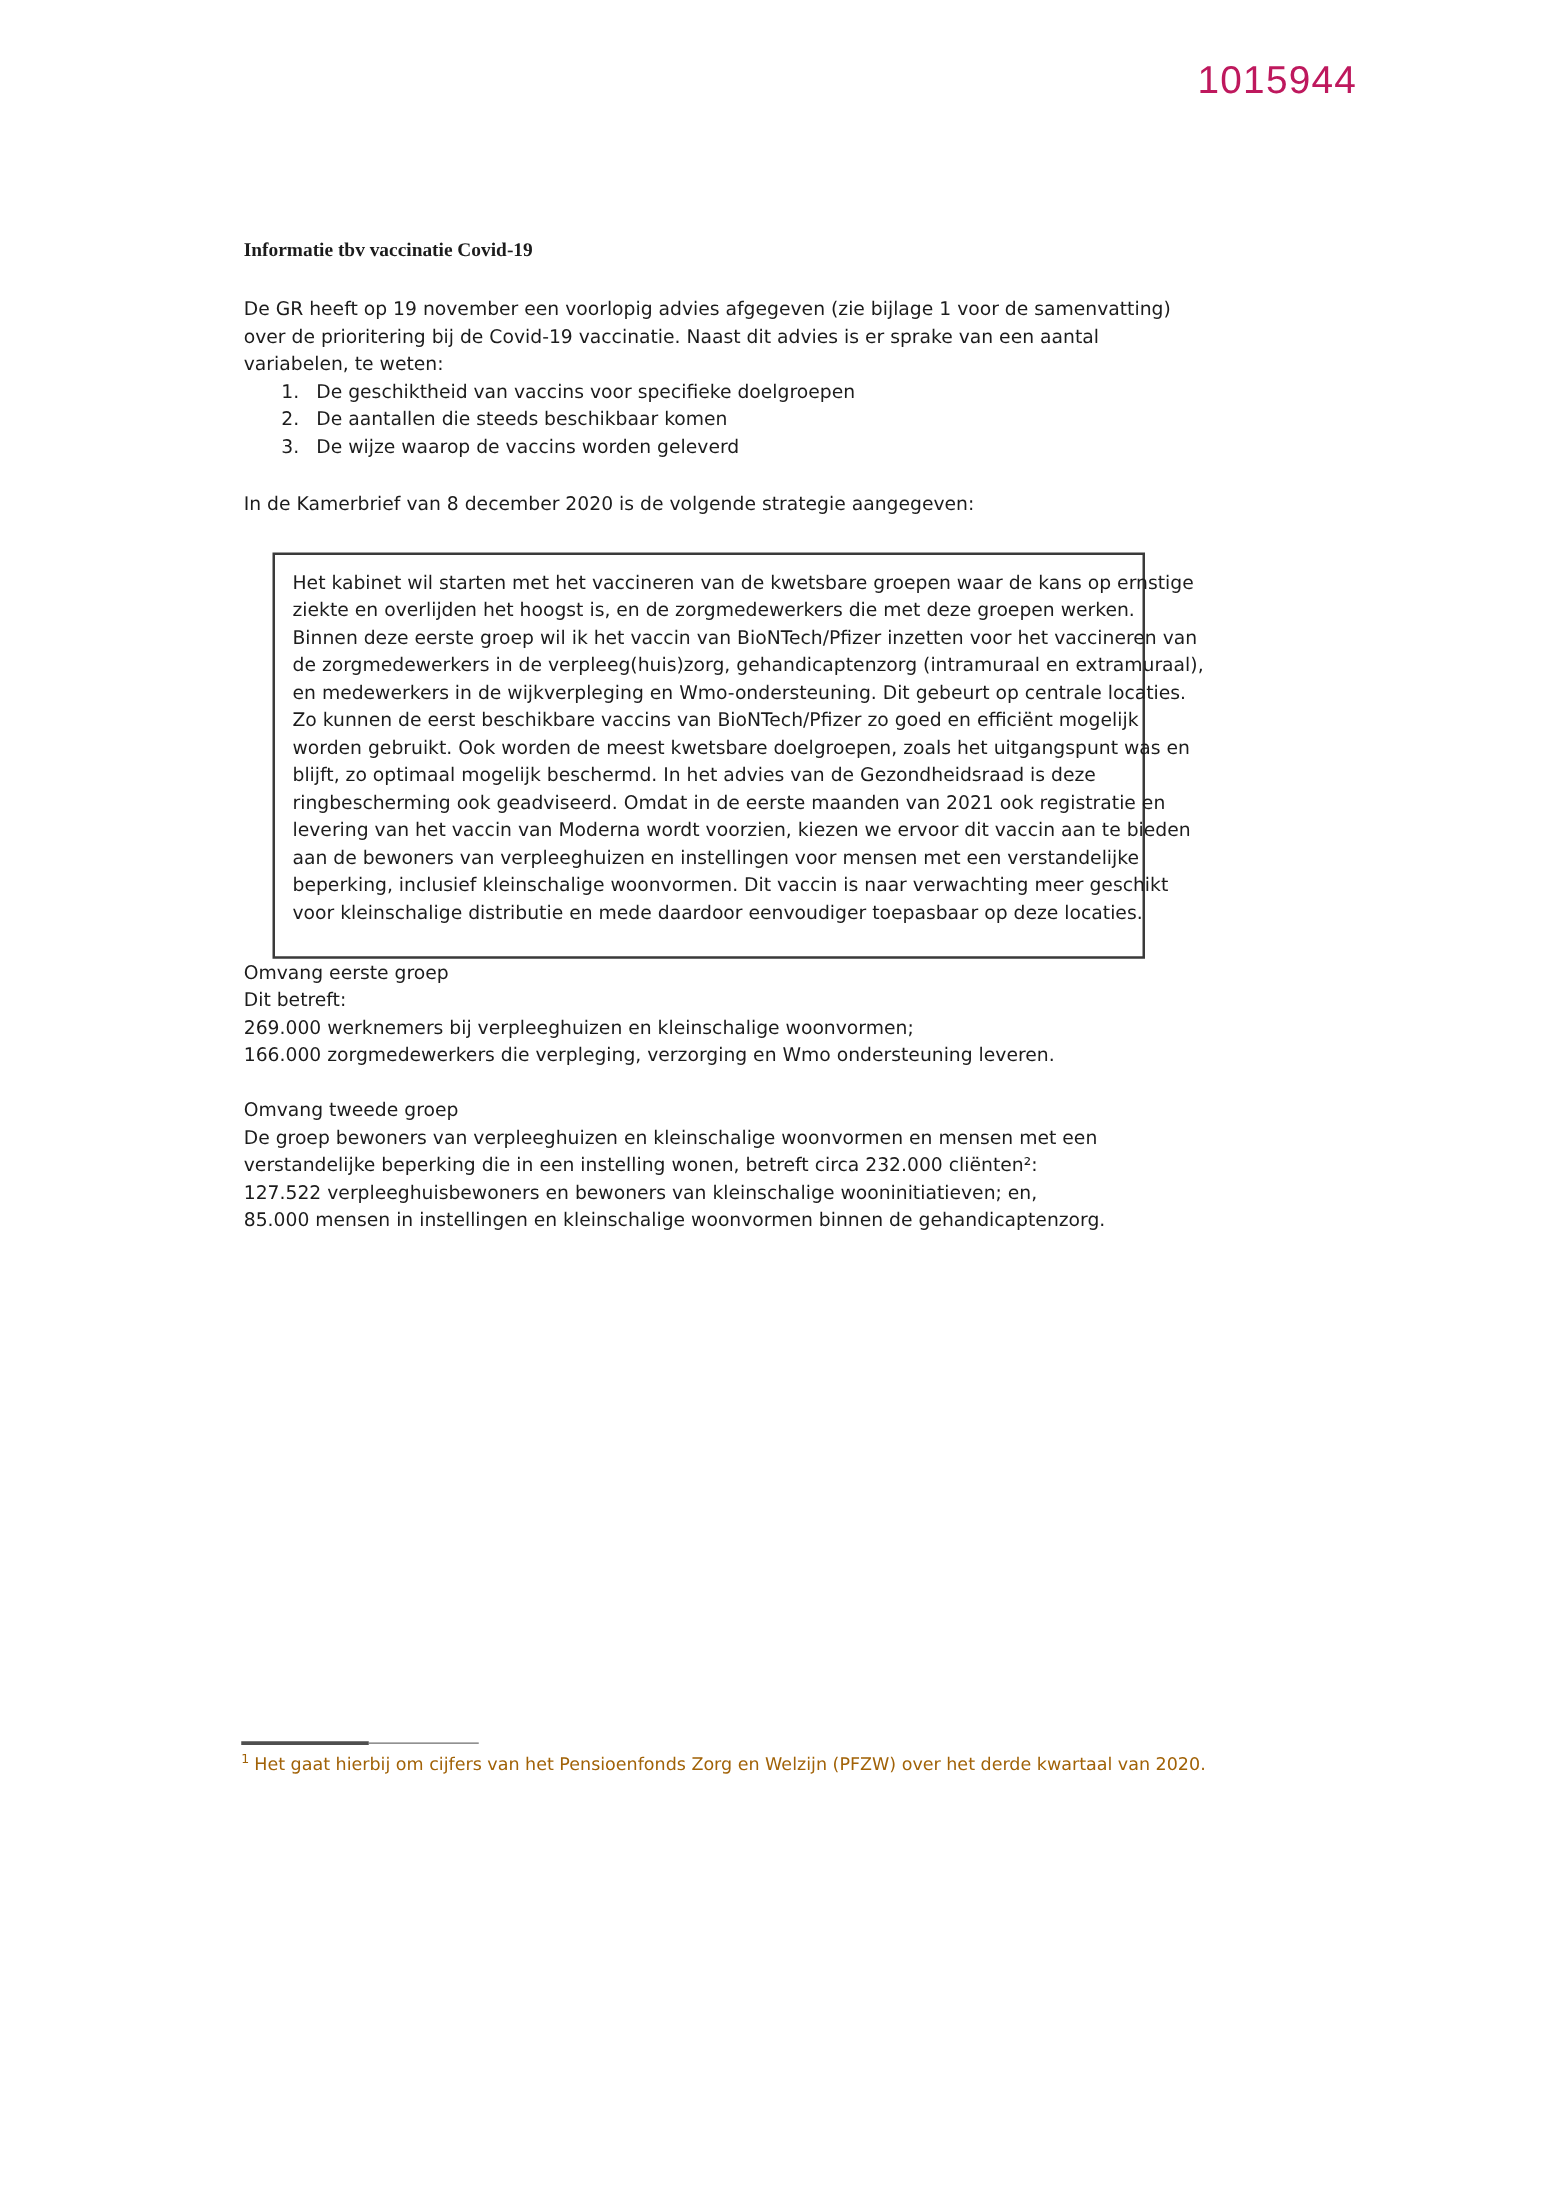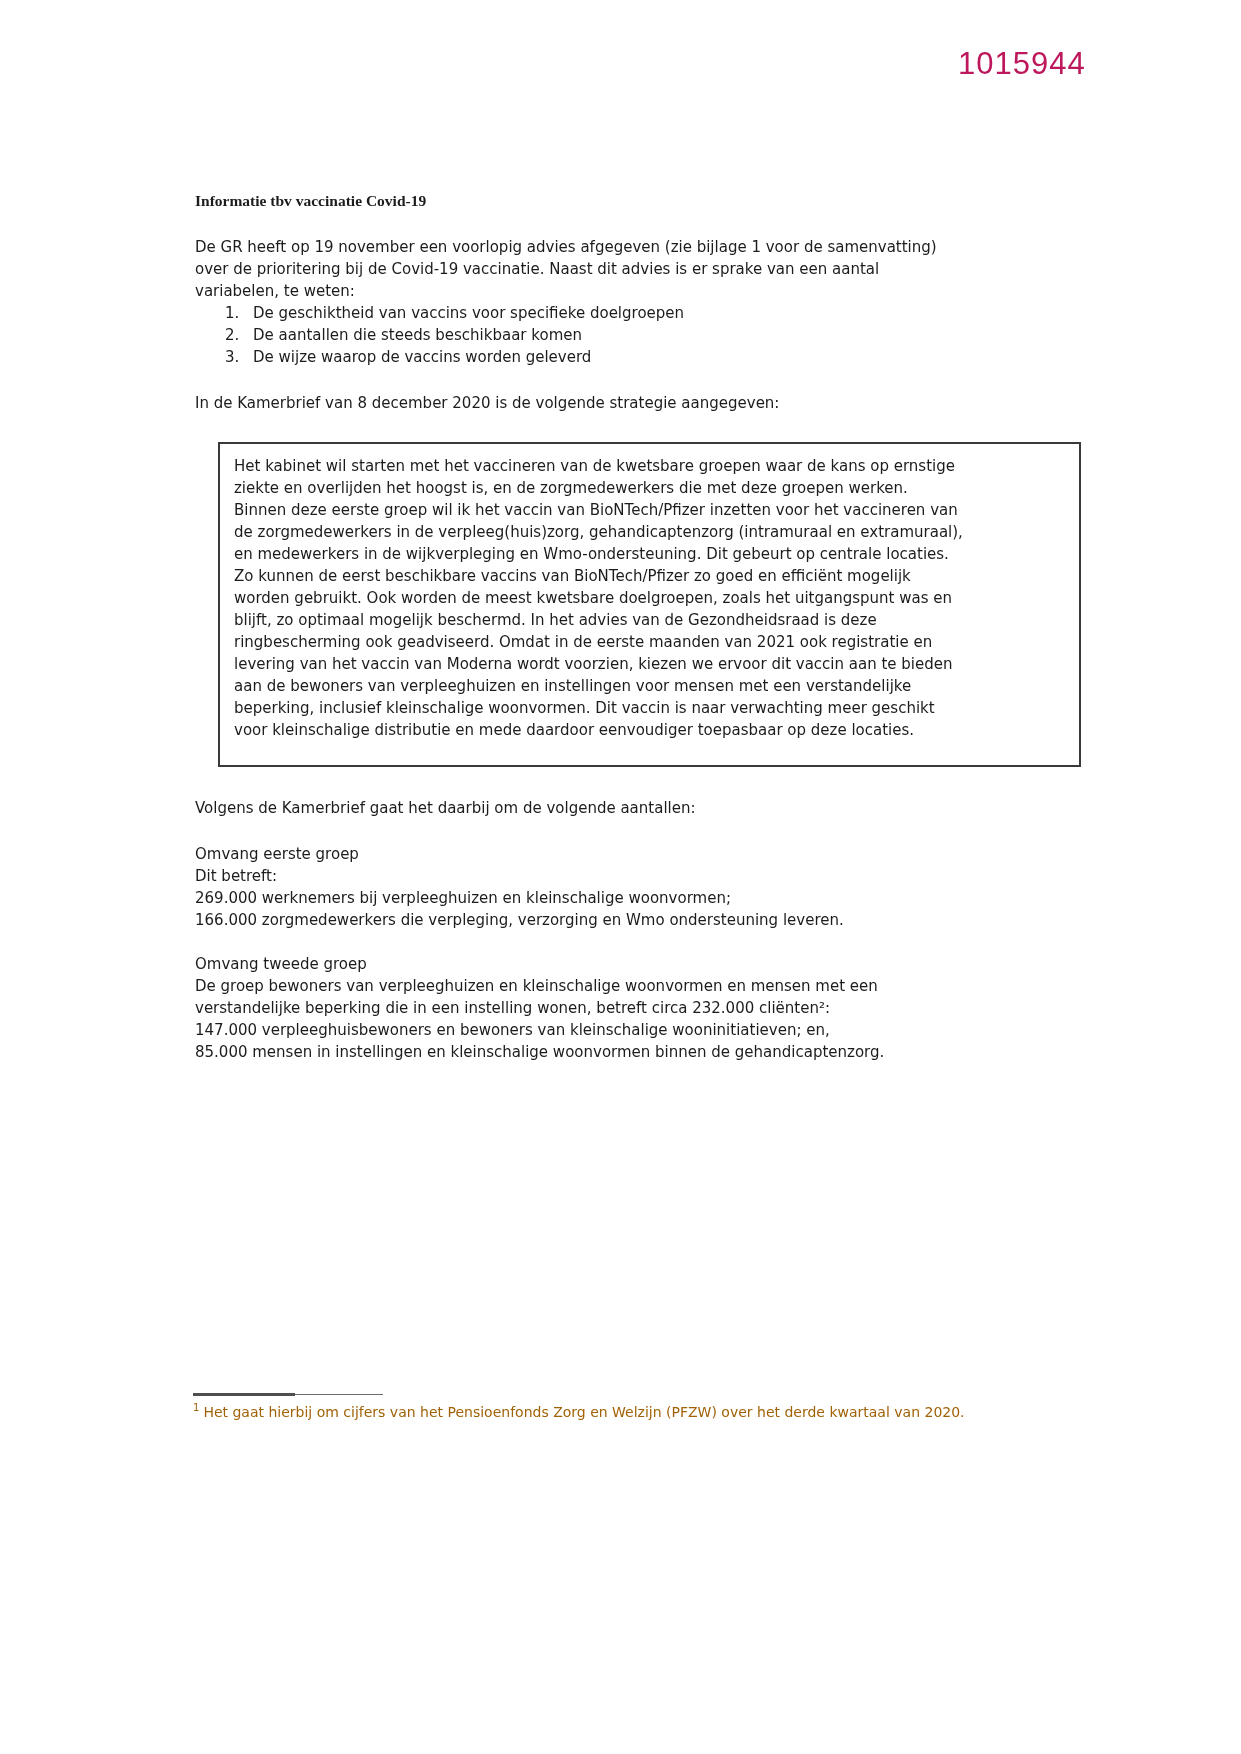--- a/index.html
+++ b/index.html
@@ -54,21 +54,21 @@
     width: 28px;
     margin-left: 30px;
     flex: none;
   }
   .kamerbrief {
     margin: 22px 0 28px 0;
   }
   .quote-box {
     box-sizing: border-box;
     margin-left: 23px;
-    width: 863px;
+    width: 698px;
     border: 2px solid #3a3a3a;
     padding: 11px 18px 24px 14px;
   }
   .quote-box .para {
     width: 730px;
   }
   .aantallen {
     margin: 30px 0 24px 0;
   }
   .group-heading {
@@ -146,33 +146,32 @@
         <span>De wijze waarop de vaccins worden geleverd</span>
       </div>
     </div>
 
     <p class="para kamerbrief">In de Kamerbrief van 8 december 2020 is de volgende strategie aangegeven:</p>
 
     <div class="quote-box">
       <p class="para">Het kabinet wil starten met het vaccineren van de kwetsbare groepen waar de kans op ernstige ziekte en overlijden het hoogst is, en de zorgmedewerkers die met deze groepen werken. Binnen deze eerste groep wil ik het vaccin van BioNTech/Pfizer inzetten voor het vaccineren van de zorgmedewerkers in de verpleeg(huis)zorg, gehandicaptenzorg (intramuraal en extramuraal), en medewerkers in de wijkverpleging en Wmo-ondersteuning. Dit gebeurt op centrale locaties. Zo kunnen de eerst beschikbare vaccins van BioNTech/Pfizer zo goed en efficiënt mogelijk worden gebruikt. Ook worden de meest kwetsbare doelgroepen, zoals het uitgangspunt was en blijft, zo optimaal mogelijk beschermd. In het advies van de Gezondheidsraad is deze ringbescherming ook geadviseerd. Omdat in de eerste maanden van 2021 ook registratie en levering van het vaccin van Moderna wordt voorzien, kiezen we ervoor dit vaccin aan te bieden aan de bewoners van verpleeghuizen en instellingen voor mensen met een verstandelijke beperking, inclusief kleinschalige woonvormen. Dit vaccin is naar verwachting meer geschikt voor kleinschalige distributie en mede daardoor eenvoudiger toepasbaar op deze locaties.</p>
     </div>
 
-    <p class="para aantallen">Volgens de Kamerbrief gaat het daarbij om de volgende aantallen:</p>
 
     <div class="group-block">
       <p class="group-heading">Omvang eerste groep</p>
       <p class="plain-line">Dit betreft:</p>
       <p class="plain-line">269.000 werknemers bij verpleeghuizen en kleinschalige woonvormen;</p>
       <p class="plain-line">166.000 zorgmedewerkers die verpleging, verzorging en Wmo ondersteuning leveren.</p>
     </div>
 
     <div class="group-block">
       <p class="group-heading">Omvang tweede groep</p>
       <p class="para">De groep bewoners van verpleeghuizen en kleinschalige woonvormen en mensen met een verstandelijke beperking die in een instelling wonen, betreft circa 232.000 cliënten²:</p>
-      <p class="plain-line">147.000 verpleeghuisbewoners en bewoners van kleinschalige wooninitiatieven; en,</p>
+      <p class="plain-line">127.522 verpleeghuisbewoners en bewoners van kleinschalige wooninitiatieven; en,</p>
       <p class="plain-line">85.000 mensen in instellingen en kleinschalige woonvormen binnen de gehandicaptenzorg.</p>
     </div>
 
   </div>
 
   <div class="footnotes">
     <div class="footnote-divider"><span class="seg1"></span><span class="seg2"></span></div>
     <p class="footnote"><sup>1</sup><span>Het gaat hierbij om cijfers van het Pensioenfonds Zorg en Welzijn (PFZW) over het derde kwartaal van 2020.</span></p>
   </div>
 

